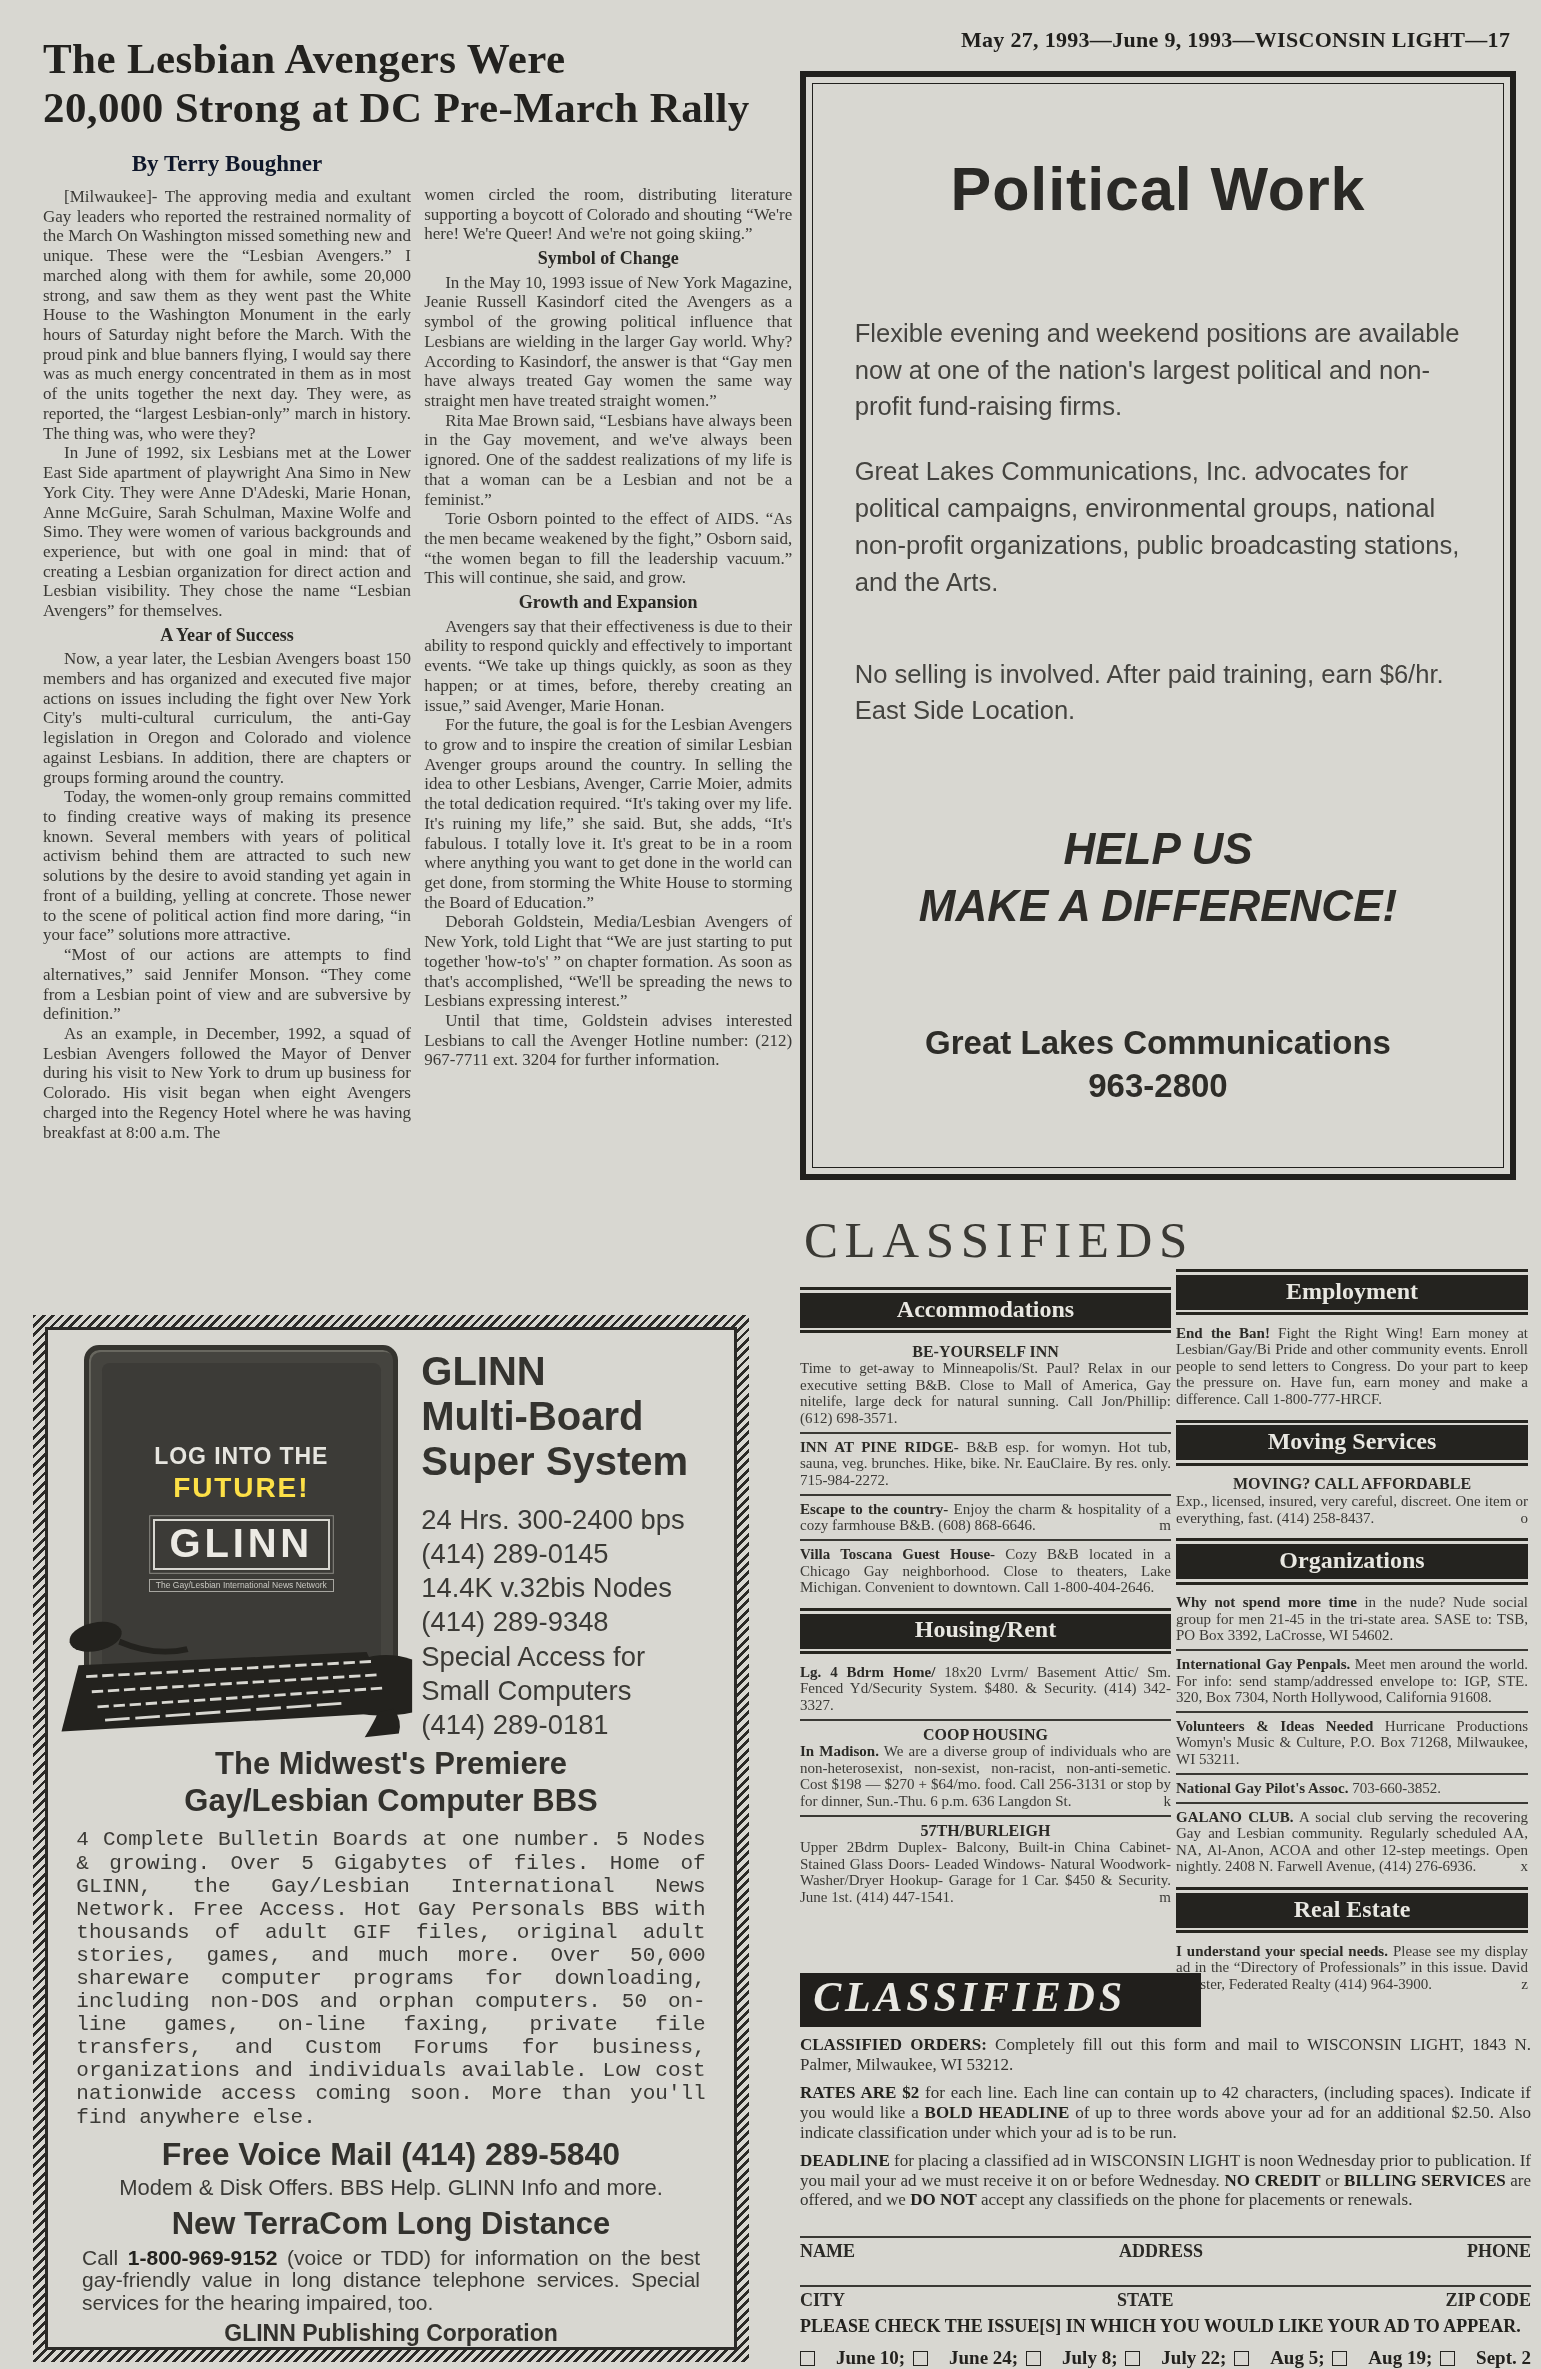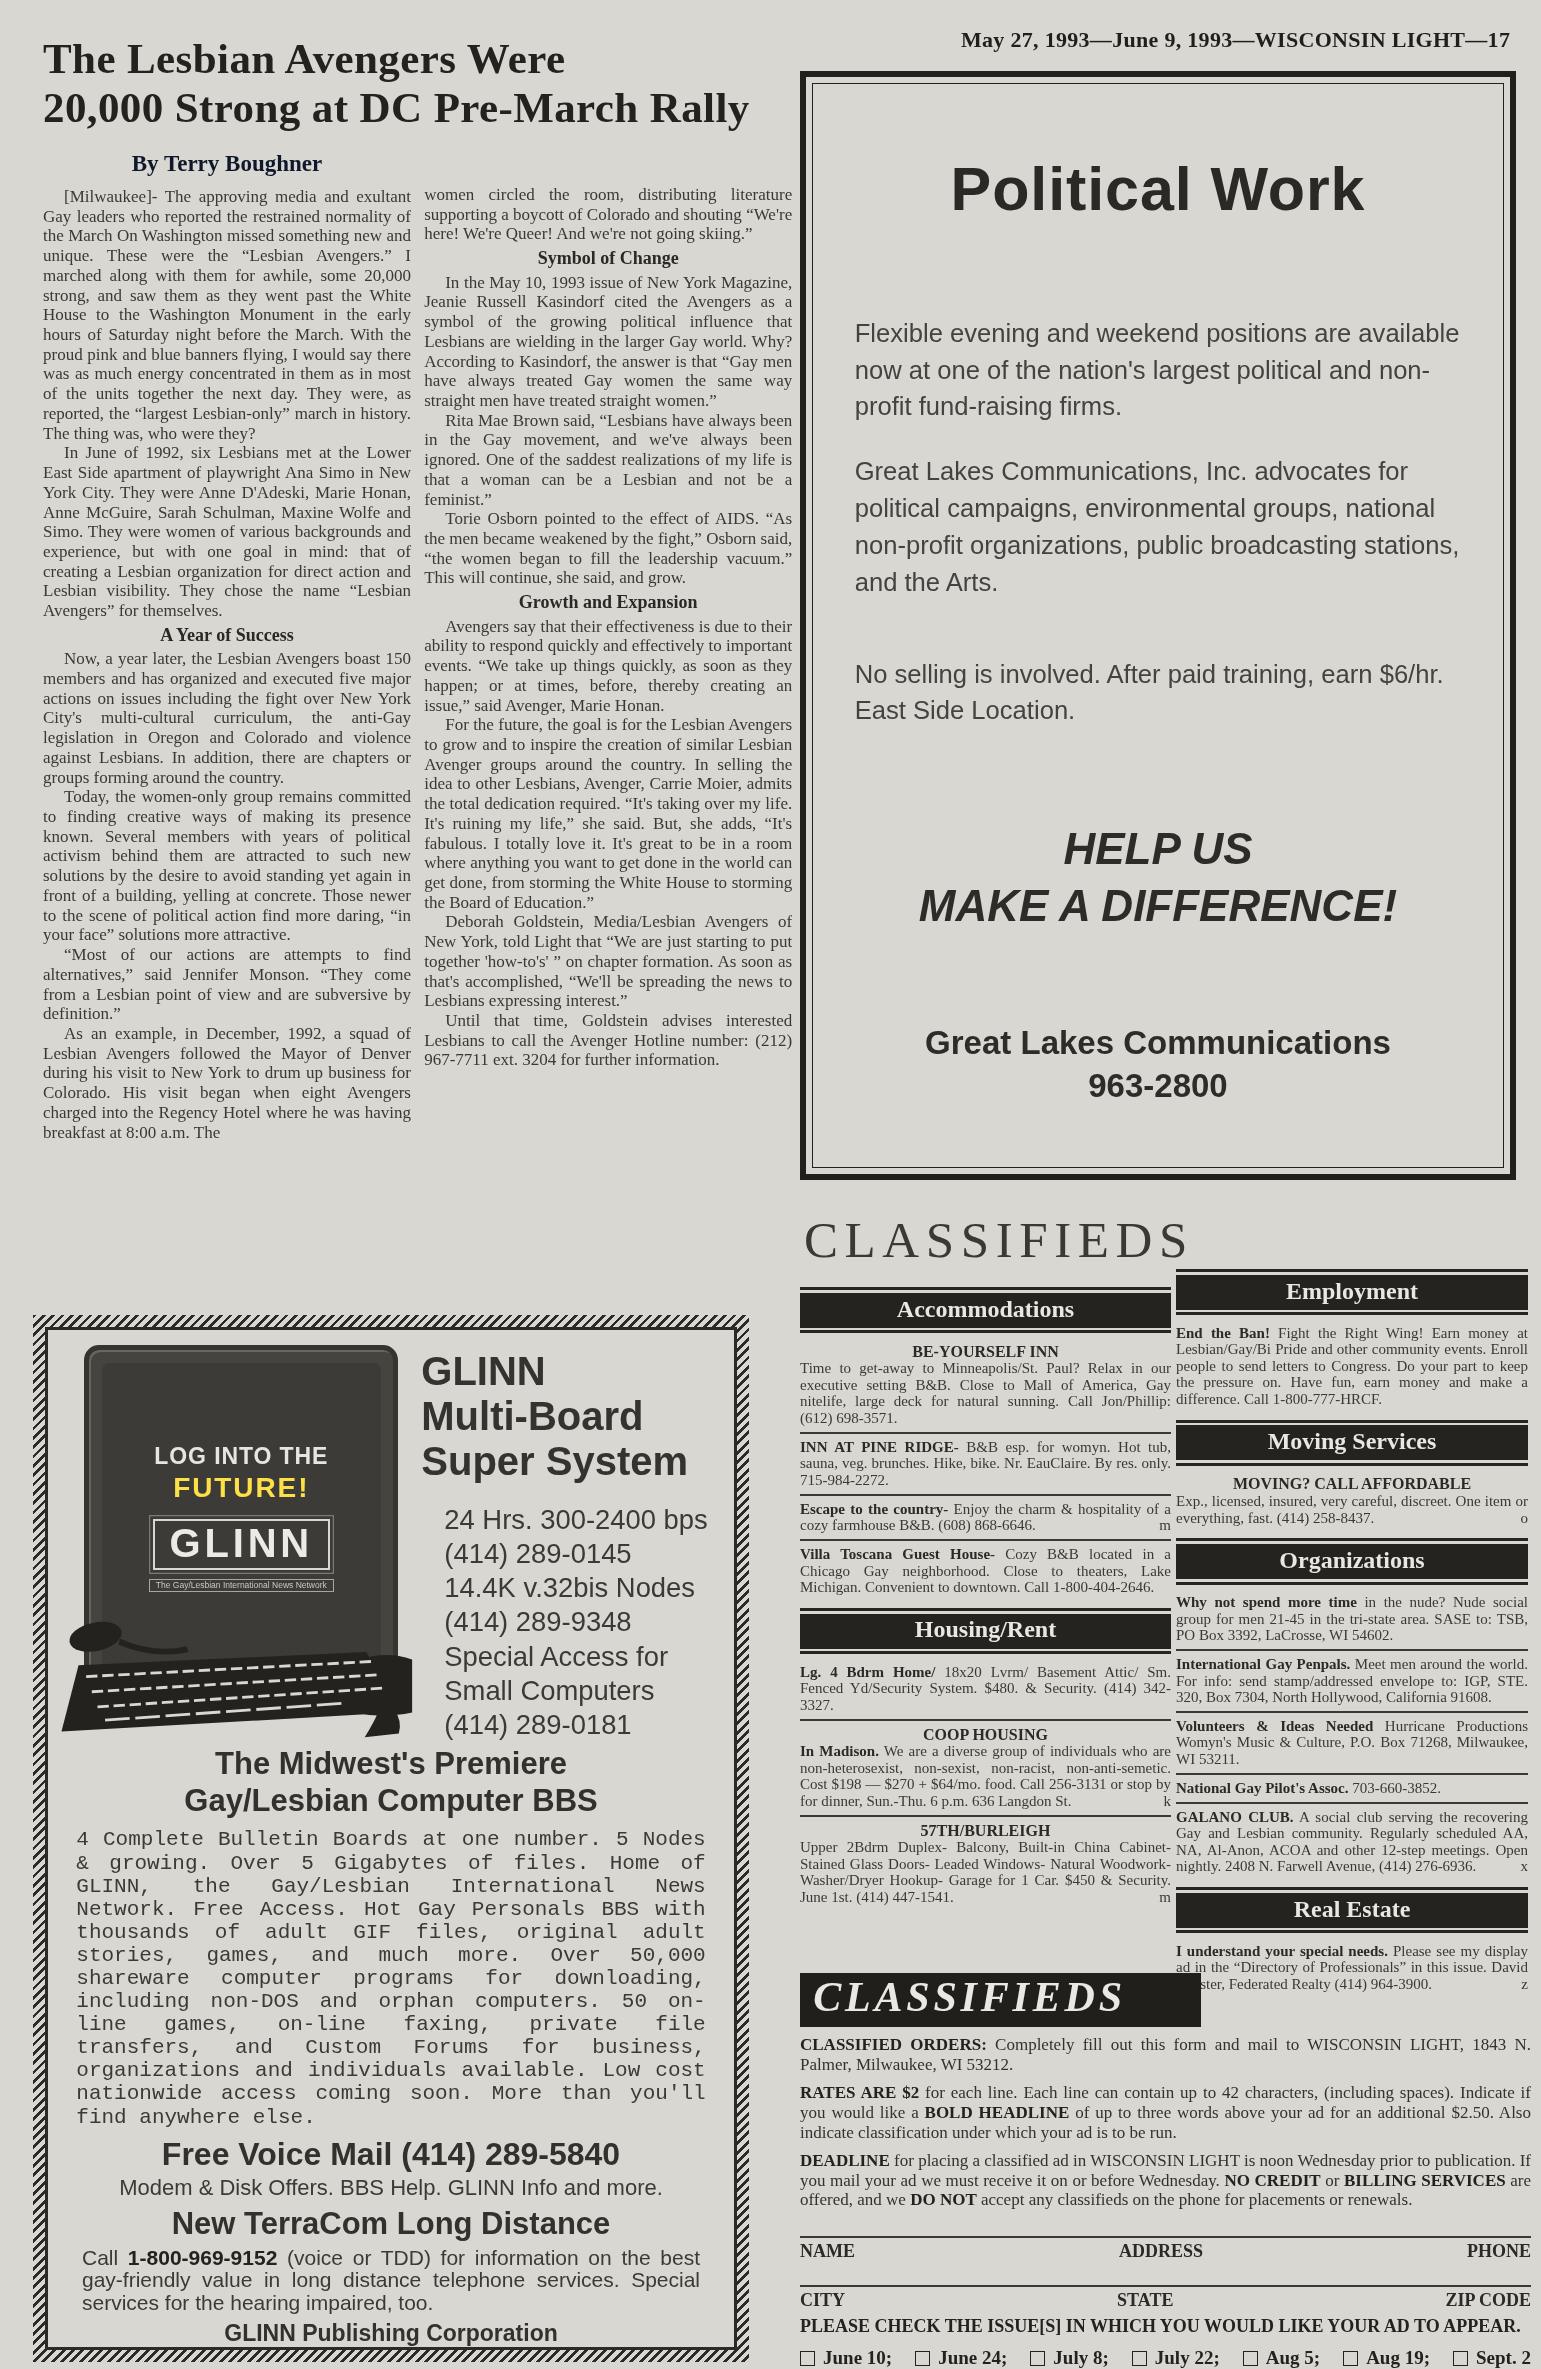--- a/index.html
+++ b/index.html
@@ -37,21 +37,21 @@
   .glinn-inner{position:relative;background:#d8d7d1;border:3.8px solid #2b2a27;height:100%;overflow:hidden;}
   .monitor{position:absolute;left:36px;top:15px;width:314px;height:345px;background:#45443f;border:5.7px solid #35342f;border-radius:15px;padding:12.3px;box-shadow:inset 1.9px 1.9px 0 #68675f;}
   .screen{background:#3c3b37;border-radius:7.6px;height:100%;display:flex;flex-direction:column;align-items:center;justify-content:center;}
   .mon-l1{color:#e6e5df;font-family:"Liberation Sans",sans-serif;font-weight:bold;font-size:23px;letter-spacing:0.9px;}
   .mon-l2{color:#fde047;font-family:"Liberation Sans",sans-serif;font-weight:bold;font-size:28px;letter-spacing:1.9px;margin-top:1.9px;}
   .mon-logo{color:#eceae4;font-family:"Liberation Sans",sans-serif;font-weight:bold;font-size:40px;letter-spacing:3.8px;border:2.8px solid #d8d7d1;padding:0 15px 1.9px;margin-top:15px;box-shadow:0 0 0 2.8px #3c3b37,0 0 0 3.8px #8c8b84;}
   .mon-cap{color:#c9c8c2;font-family:"Liberation Sans",sans-serif;font-size:8.5px;border:0.9px solid #a7a6a0;padding:0.9px 5.7px;margin-top:8.5px;white-space:nowrap;}
   .kbd{position:absolute;left:3.8px;top:284px;width:362px;height:129px;}
   .glinn-right{position:absolute;left:373px;top:19px;width:318px;font-family:"Liberation Sans",sans-serif;color:#3b3a36;}
   .gp-line{font-size:40px;font-weight:bold;line-height:1.12;color:#34332f;}
-  .glinn-specs{margin-top:19px;margin-left:23px;}
+  .glinn-specs{margin-top:19px;}
   .gs-line{font-size:27.4px;line-height:1.25;}
   .glinn-stack{position:absolute;left:0;top:416px;width:100%;padding:0 28px;font-family:"Liberation Sans",sans-serif;color:#3b3a36;}
   .gt-line{font-size:31px;font-weight:bold;text-align:center;line-height:1.18;color:#32312d;}
   .glinn-body{margin-top:9px;font-size:21px;line-height:1.1;text-align:justify;font-family:Liberation Mono, monospace;}
   .glinn-voice{margin-top:7.6px;text-align:center;font-size:32px;font-weight:bold;color:#32312d;}
   .glinn-voicesub{margin-top:1.9px;text-align:center;font-size:22px;}
   .glinn-terra{margin-top:4.7px;text-align:center;font-size:31px;font-weight:bold;color:#32312d;}
   .glinn-call{margin-top:4.7px;font-size:21px;line-height:1.09;text-align:justify;padding:0 5.7px;}
   .glinn-call .seg-b{font-weight:bold;}
   .glinn-co{margin-top:4.7px;text-align:center;font-weight:bold;font-size:23px;color:#32312d;}
@@ -74,21 +74,21 @@
 
   .cl-bottom{position:absolute;left:800px;top:1973px;width:731px;}
   .cl-banner{width:401px;background:#211f1c;color:#e9e8e2;font-style:italic;font-weight:bold;font-size:42px;padding:0 13.2px 5.7px;letter-spacing:3.8px;}
   .order-info p{font-size:17px;line-height:1.16;text-align:justify;margin-top:8.5px;color:#33322e;}
   .seg-b{font-weight:bold;color:#23221e;}
   .form-row{display:flex;justify-content:space-between;border-top:2.8px double #3a3934;padding-top:2.8px;font-weight:bold;font-size:18px;color:#2b2a26;}
   .form-row.r1{margin-top:26.5px;}
   .form-row.r2{margin-top:23px;}
   .check-label{font-weight:bold;font-size:18px;margin-top:4.7px;color:#23221e;}
   .issues{display:flex;justify-content:space-between;margin-top:10.4px;font-weight:bold;font-size:19px;color:#23221e;align-items:center;}
-  .issue{display:flex;align-items:center;gap:8px;}
+  .issue{display:flex;align-items:center;gap:21px;}
   .checkbox{width:15px;height:15px;border:1.9px solid #23221e;display:inline-block;background:transparent;}
 </style>
 </head>
 <body>
 
 <div class="page">
 
   <div class="page-meta">May 27, 1993—June 9, 1993—WISCONSIN LIGHT—17</div>
 
   <div class="article">

